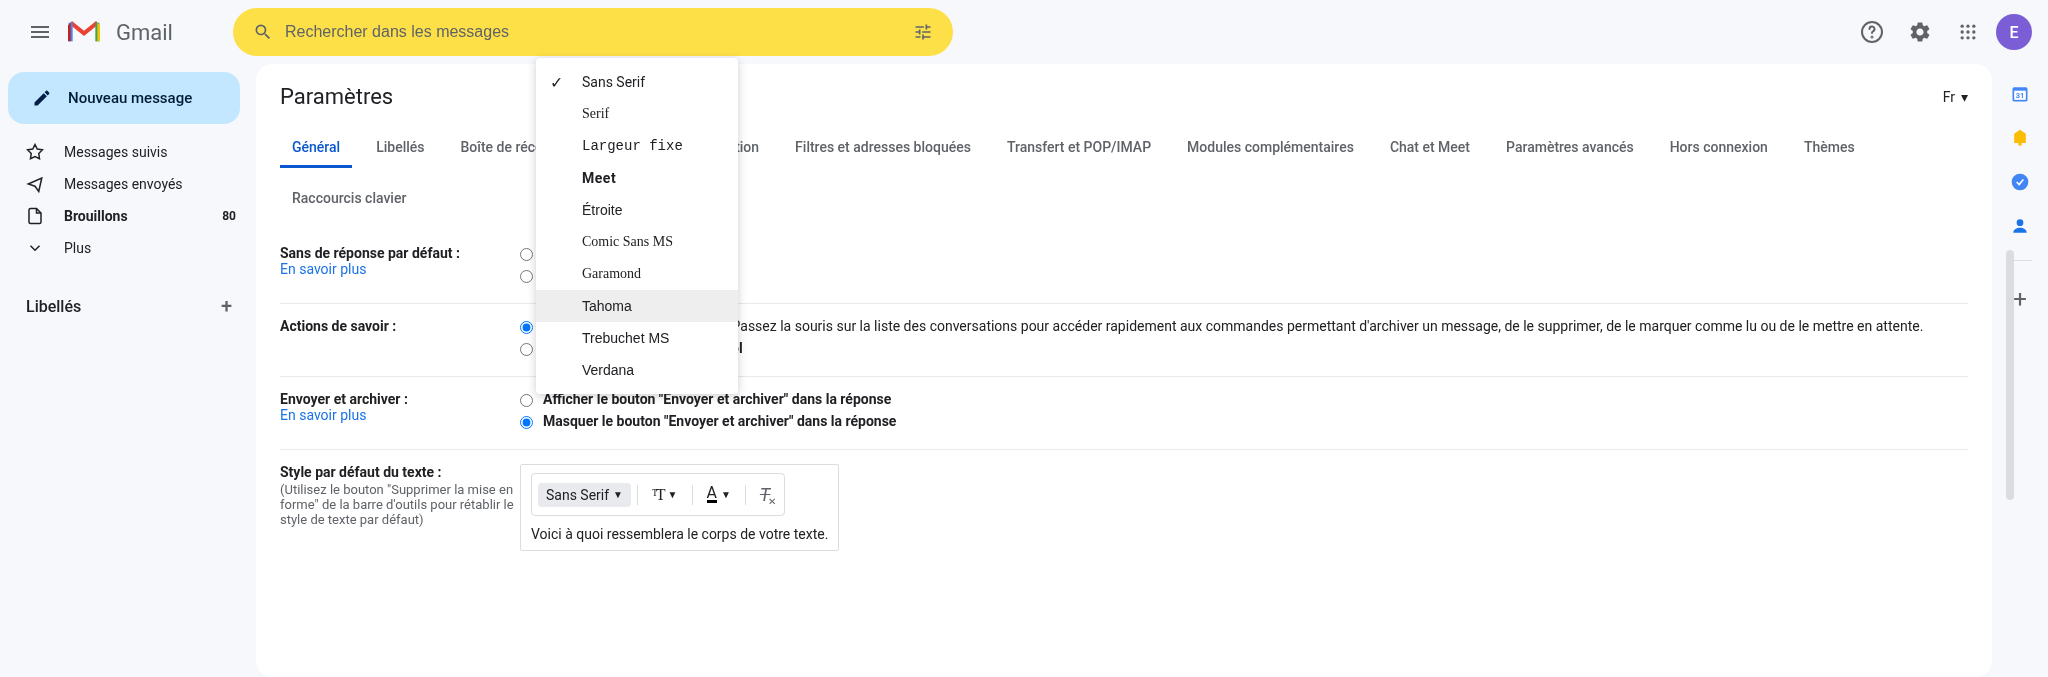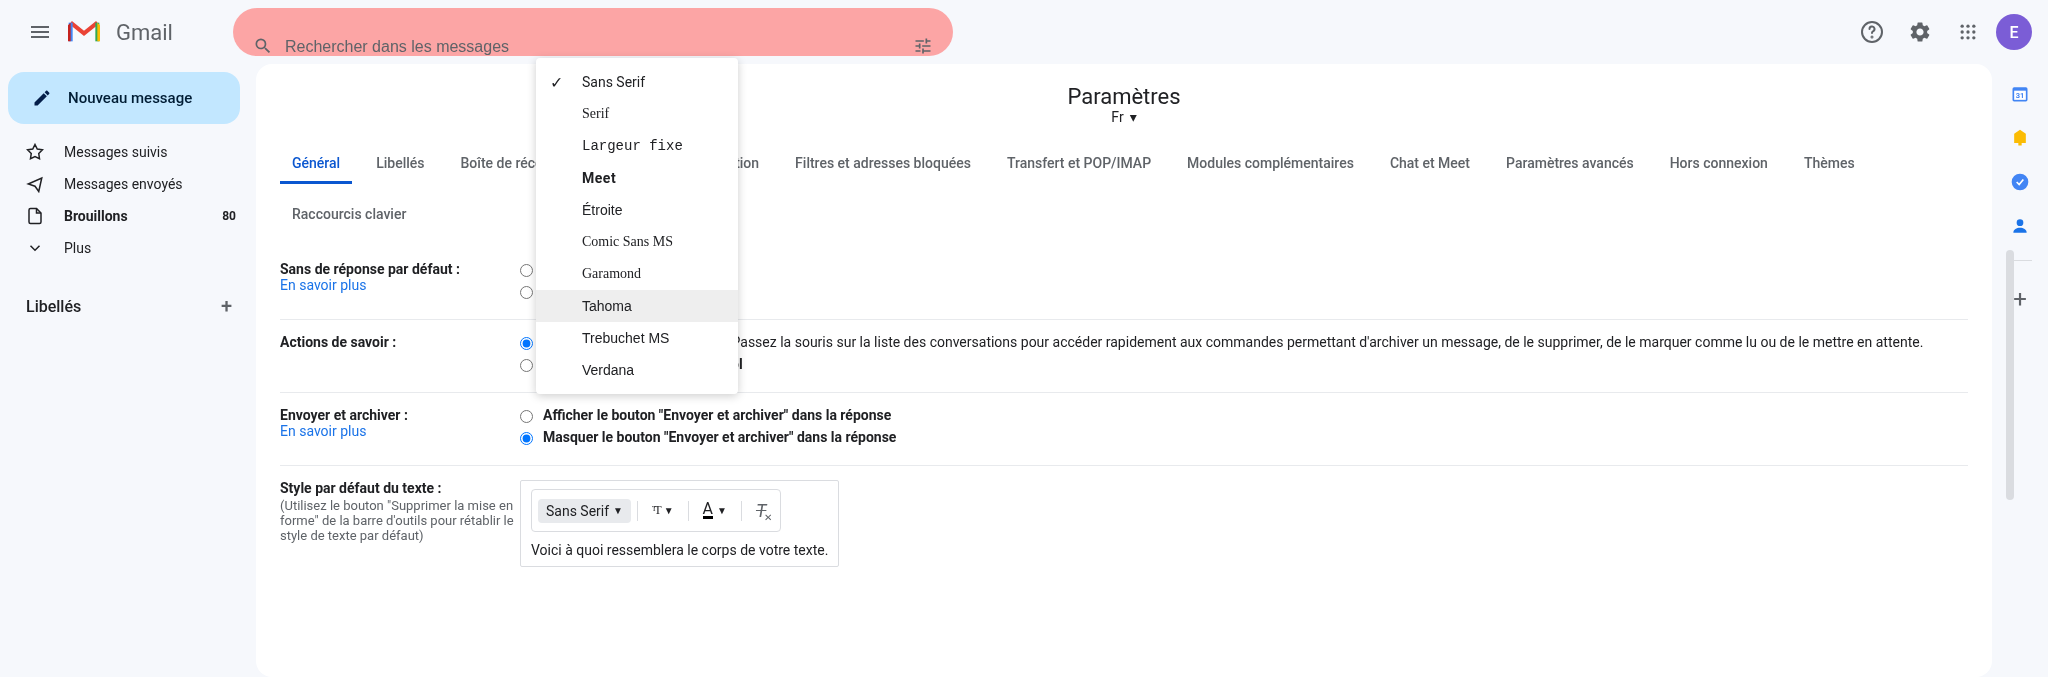--- a/index.html
+++ b/index.html
@@ -6,21 +6,21 @@
     body { font-family: 'Google Sans', Roboto, Arial, sans-serif; font-size: 14px; color: #202124; background: #f6f8fc; overflow: hidden; width: 2048px; height: 677px; position: relative; }
     
     
     .header { display: flex; align-items: center; height: 64px; padding: 0 16px; }
     .menu-btn { width: 48px; height: 48px; display: flex; align-items: center; justify-content: center; border-radius: 50%; cursor: pointer; }
     .menu-icon span { display: block; width: 18px; height: 2px; background: #5f6368; margin: 3px 0; }
     .gmail-logo { display: flex; align-items: center; gap: 16px; margin-left: 4px; }
     .gmail-m { width: 32px; height: 24px; position: relative; }
     .gmail-text { font-size: 22px; color: #5f6368; font-weight: 400; }
     .search-wrap { flex: 1; max-width: 720px; margin-left: 60px; }
-    .search-bar { display: flex; align-items: flex-end; background: #fca5a5; border-radius: 28px; height: 48px; padding: 0 8px; }
+    .search-bar { display: flex; align-items: center; background: #fde047; border-radius: 28px; height: 48px; padding: 0 8px; }
     .search-bar .search-icon { padding: 0 12px; color: #5f6368; }
     .search-input { flex: 1; border: none; background: transparent; outline: none; font-size: 16px; color: #5f6368; }
     .search-input::placeholder { color: #5f6368; }
     .tune-btn { padding: 0 12px; color: #5f6368; cursor: pointer; }
     .header-right { display: flex; align-items: center; gap: 8px; margin-left: auto; }
     .icon-btn { width: 40px; height: 40px; display: flex; align-items: center; justify-content: center; border-radius: 50%; cursor: pointer; color: #5f6368; }
     .avatar { width: 36px; height: 36px; border-radius: 50%; background: #7b5dd6; color: white; display: flex; align-items: center; justify-content: center; font-size: 16px; font-weight: 500; }
     
     
     .side-panel { position: absolute; right: 0; top: 64px; width: 56px; display: flex; flex-direction: column; align-items: center; gap: 24px; padding-top: 20px; }
@@ -35,21 +35,21 @@
     .sidebar-item.bold { font-weight: 700; }
     .sidebar-item .icon-slot { width: 20px; margin-right: 18px; color: #202124; display: flex; align-items: center; }
     .sidebar-item .label { flex: 1; }
     .sidebar-item .count { font-size: 12px; color: #5f6368; }
     .sidebar-item.bold .count { font-weight: 700; color: #202124; }
     .labels-header { display: flex; align-items: center; justify-content: space-between; padding: 12px 16px 0 26px; font-size: 16px; font-weight: 500; color: #202124; margin-top: 18px;}
     .labels-plus { font-size: 20px; color: #5f6368; cursor: pointer; }
     
     
     .main { position: absolute; left: 256px; right: 56px; top: 64px; bottom: 0; background: #fff; border-radius: 16px; padding: 20px 0 0 0; overflow-y: auto; }
-    .main-head { display: flex; align-items: center; justify-content: space-between; padding: 0 24px 8px 24px; flex-direction: column; }
+    .main-head { display: flex; align-items: center; justify-content: space-between; padding: 0 24px 8px 24px; }
     .page-title { font-size: 22px; font-weight: 400; color: #202124; }
     .lang-selector { display: flex; align-items: center; gap: 6px; font-size: 14px; color: #202124; cursor: pointer; }
     
     .tabs-row { display: flex; flex-wrap: wrap; gap: 12px; padding: 0 24px; margin-top: 12px; }
     .tab { padding: 10px 12px; font-size: 14px; color: #5f6368; cursor: pointer; border-bottom: 3px solid transparent; font-weight: 500; }
     .tab.active { color: #0b57d0; border-bottom-color: #0b57d0; }
     
     .settings-body { padding: 12px 24px; }
     .setting-row { display: flex; border-top: 1px solid #e8eaed; padding: 14px 0; }
     .setting-row.first { border-top: none; }
@@ -61,21 +61,21 @@
     .radio-row { display: flex; align-items: flex-start; gap: 10px; margin-bottom: 6px; font-size: 14px; }
     .radio-row input[type=radio] { margin-top: 3px; }
     .radio-text { flex: 1; }
     .radio-text b { font-weight: 700; }
     
     .style-toolbar { display: inline-flex; align-items: center; border: 1px solid #dadce0; border-radius: 4px; padding: 6px; gap: 4px; }
     .style-btn { display: flex; align-items: center; gap: 4px; padding: 4px 8px; border-radius: 4px; cursor: pointer; font-size: 14px; }
     .style-btn.font-sel { background: #e8eaed; }
     .style-btn .caret { font-size: 10px; }
     .style-divider { width: 1px; height: 20px; background: #dadce0; margin: 0 2px; }
-    .size-icon { font-family: serif; font-size: 12px; letter-spacing: -2px; }
+    .size-icon { font-family: serif; font-size: 16px; letter-spacing: -2px; }
     .color-icon-a { font-weight: 400; font-size: 16px; border-bottom: 3px solid #000; line-height: 14px; }
     .clear-fmt { font-style: italic; text-decoration: line-through; font-size: 18px; color: #5f6368; position: relative; }
     .preview-text { font-size: 14px; margin-top: 10px; padding-bottom: 8px; }
     .style-box { border: 1px solid #dadce0; padding: 8px 10px 0 10px; display: inline-block; vertical-align: top; border-radius: 2px; }
     
     
     .font-menu { position: absolute; left: 536px; top: 58px; width: 202px; background: #fff; border-radius: 4px; box-shadow: 0 2px 10px rgba(0,0,0,0.2); z-index: 100; padding: 8px 0; }
     .font-item { display: flex; align-items: center; padding: 8px 18px 8px 46px; font-size: 14px; cursor: pointer; position: relative; }
     .font-item.hovered { background: #eeeeee; }
     .font-item .check { position: absolute; left: 14px; font-size: 16px; }

